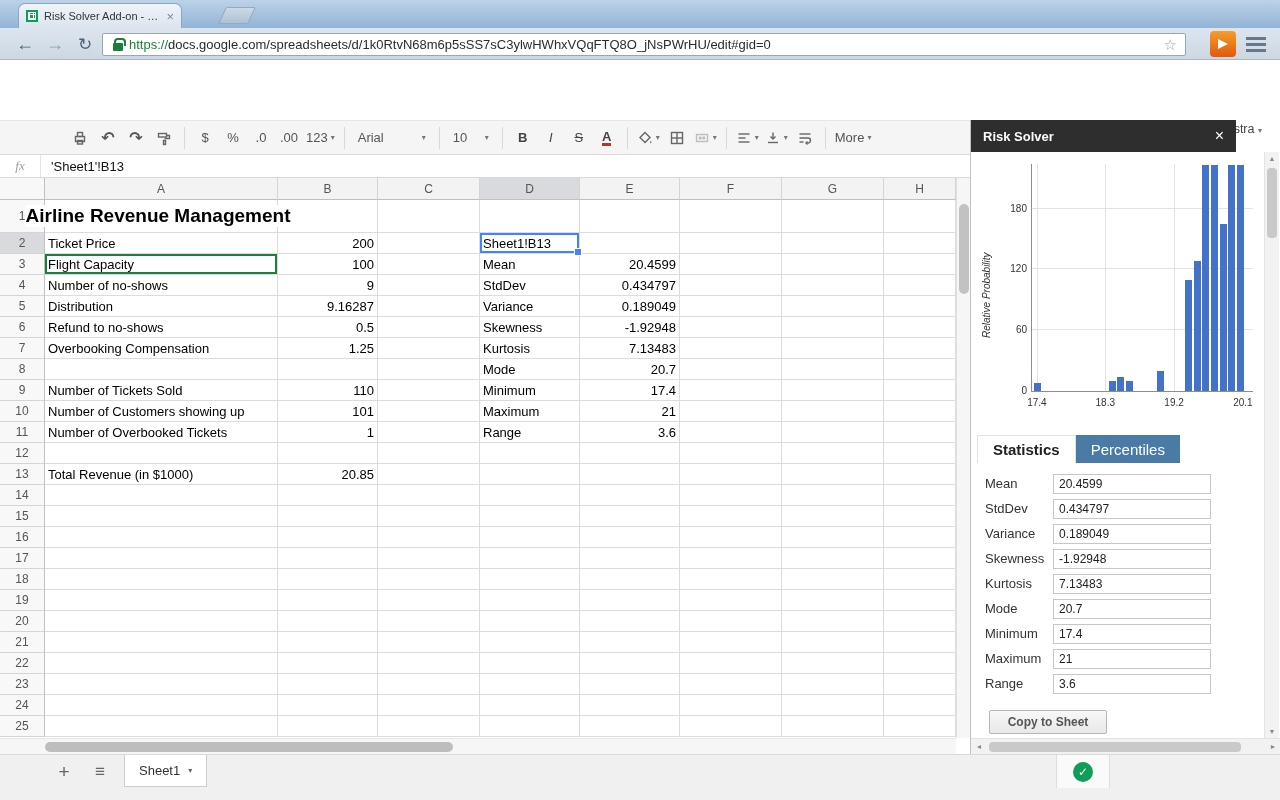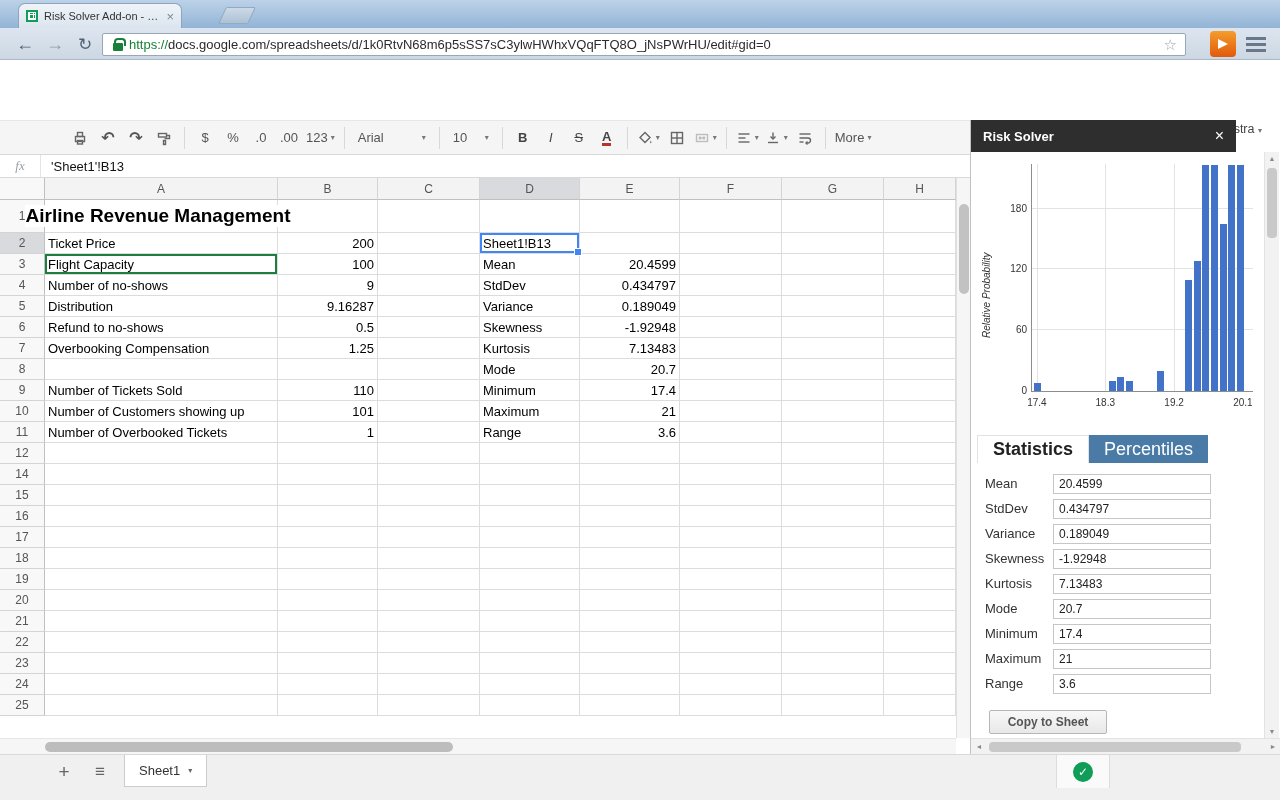--- a/index.html
+++ b/index.html
@@ -147,21 +147,21 @@
   #sb-ylabel{position:absolute;left:10px;top:60px;height:150px;font-size:10px;font-style:italic;
     color:#333;writing-mode:vertical-rl;transform:rotate(180deg);text-align:center;}
   #sb-plot{position:absolute;left:60px;top:4px;width:222px;height:228px;
     border-left:1px solid #8d8d8d;border-bottom:1px solid #8d8d8d;}
   .c-hgrid{position:absolute;left:0;right:0;height:1px;background:#e3e3e3;}
   .c-vgrid{position:absolute;top:0;bottom:0;width:1px;background:#e3e3e3;}
   .c-ylab{position:absolute;left:-36px;width:31px;text-align:right;font-size:10px;color:#333;}
   .c-xlab{position:absolute;top:233px;width:30px;text-align:center;font-size:10px;color:#333;}
   .c-bar{position:absolute;bottom:0;width:7px;}
   .sb-tabs{position:absolute;left:6px;top:315px;display:flex;height:28px;}
-  .sb-tab{height:28px;padding:0 15px;display:flex;align-items:center;font-size:18px;}
+  .sb-tab{height:28px;padding:0 15px;display:flex;align-items:center;font-size:15px;}
   .sb-tab.active{background:#fff;color:#222;font-weight:bold;border:1px solid #e2e2e2;
     border-bottom:none;}
   .sb-tab.inactive{background:#4a7ba7;color:#fff;}
   #sb-fields{position:absolute;left:0;top:351px;width:310px;}
   .sb-field{height:25px;display:flex;align-items:center;padding:0 70px 0 14px;}
   .sb-flabel{flex:1;font-size:13px;color:#333;}
   .sb-finput{width:158px;height:20px;border:1px solid #c6c6c6;background:#fff;font-size:12px;
     color:#222;display:flex;align-items:center;padding:0 5px;flex:none;}
   #sb-copy{position:absolute;left:18px;top:590px;width:118px;height:24px;
     background:linear-gradient(#f8f8f8,#e8e8e8);border:1px solid #b6b6b6;border-radius:2px;
@@ -486,20 +486,31 @@
       <div class="g-cell" style="width: 100px;">Range</div>
       <div class="g-cell num" style="width: 100px;">3.6</div>
       <div class="g-cell" style="width: 102px;"></div>
       <div class="g-cell" style="width: 102px;"></div>
       <div class="g-cell" style="width: 72px;"></div>
     </div>
     <div class="g-row" style="height: 21px;">
       <div class="g-rowhdr">12</div>
       <div class="g-cell" style="width: 233px;"></div>
       <div class="g-cell" style="width: 100px;"></div>
+      <div class="g-cell" style="width: 102px;"></div>
+      <div class="g-cell" style="width: 100px;"></div>
+      <div class="g-cell" style="width: 100px;"></div>
+      <div class="g-cell" style="width: 102px;"></div>
+      <div class="g-cell" style="width: 102px;"></div>
+      <div class="g-cell" style="width: 72px;"></div>
+    </div>
+    <div class="g-row" style="height: 21px;">
+      <div class="g-rowhdr">13</div>
+      <div class="g-cell" style="width: 233px;">Total Revenue (in $1000)</div>
+      <div class="g-cell num" style="width: 100px;">20.85</div>
       <div class="g-cell" style="width: 102px;"></div>
       <div class="g-cell" style="width: 100px;"></div>
       <div class="g-cell" style="width: 100px;"></div>
       <div class="g-cell" style="width: 102px;"></div>
       <div class="g-cell" style="width: 102px;"></div>
       <div class="g-cell" style="width: 72px;"></div>
     </div>
     <div class="g-row" style="height: 21px;">
       <div class="g-rowhdr">14</div>
       <div class="g-cell" style="width: 233px;"></div>

